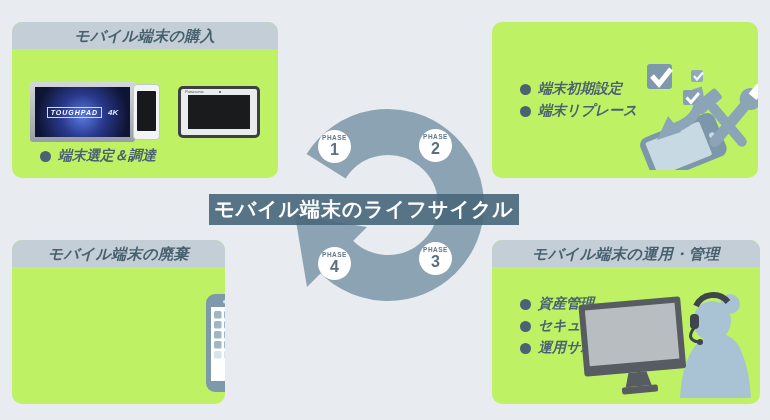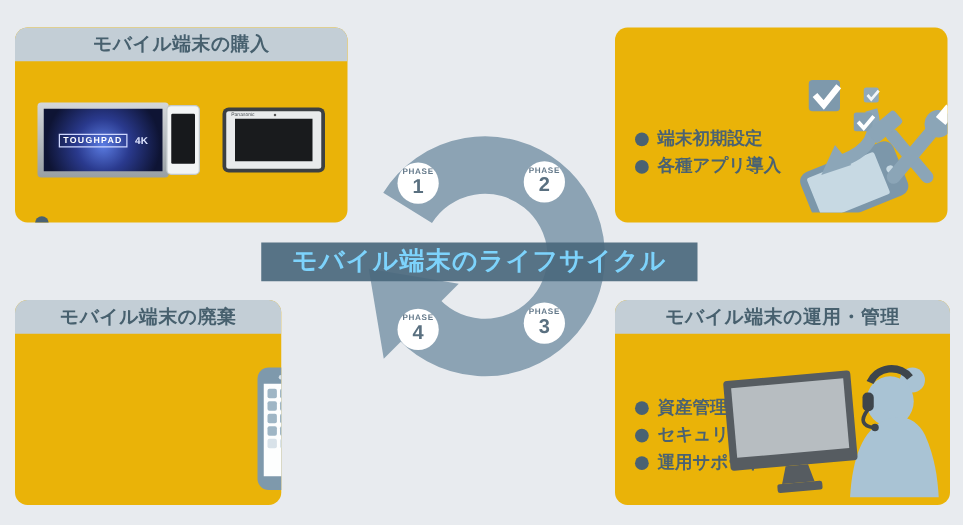--- a/index.html
+++ b/index.html
@@ -5,53 +5,53 @@
   html,body{margin:0;padding:0;}
   body{
     width:770px;height:420px;
     background:#E8EBEF;
     font-family:"Liberation Sans","DejaVu Sans",sans-serif;
     position:relative;overflow:hidden;
   }
   .stage{position:absolute;left:0;top:0;width:770px;height:420px;}
 
   
-  .panel{position:absolute;background:#eab308;border-radius:10px;overflow:hidden;}
+  .panel{position:absolute;background:#bef264;border-radius:10px;overflow:hidden;font-style:italic;}
   .panel-tl{left:12px;top:22px;width:266px;height:156px;}
   .panel-tr{left:492px;top:22px;width:266px;height:156px;}
   .panel-bl{left:12px;top:240px;width:213px;height:164px;}
   .panel-br{left:492px;top:240px;width:268px;height:164px;}
   .panel-header{
     height:27px;line-height:27px;background:#C3CED6;
     text-align:center;font-size:15px;font-weight:700;color:#47606E;
     letter-spacing:0.5px;
   }
-  .bullets{position:absolute;left:16px;margin-top:22px;}
+  .bullets{position:absolute;left:28px;}
   .bullet{display:flex;align-items:center;gap:7px;height:22px;}
   .bullet .dot{width:11px;height:11px;border-radius:50%;background:#4A6272;flex:0 0 auto;}
   .bullet .txt{font-size:14px;font-weight:600;color:#4A6272;white-space:nowrap;}
   .bullet.cont{margin-left:18px;}
 
   
   .cycle-svg{position:absolute;left:280px;top:95px;width:215px;height:225px;z-index:1;}
   .phase{
     position:absolute;width:33px;height:33px;border-radius:50%;
     background:#FFFFFF;z-index:3;display:flex;flex-direction:column;
     align-items:center;justify-content:center;
   }
   .phase .word{font-size:6.5px;letter-spacing:0.5px;color:#64798A;font-weight:600;line-height:1;}
   .phase .num{font-size:16px;font-weight:600;color:#5A7080;line-height:1;margin-top:1px;}
   .phase-1{left:318px;top:130px;}
   .phase-2{left:419px;top:129px;}
   .phase-3{left:419px;top:242px;}
   .phase-4{left:318px;top:247px;}
   .banner{
-    position:absolute;left:209px;top:194px;width:349px;height:31px;
+    position:absolute;left:209px;top:194px;width:310px;height:31px;
     line-height:31px;background:rgba(74,104,125,0.92);z-index:5;
-    color:#7dd3fc;font-size:20px;font-weight:700;text-align:center;
+    color:#ffffff;font-size:20px;font-weight:700;text-align:center;
     letter-spacing:1px;white-space:nowrap;
   }
 
   
   .toughpad{
     position:absolute;left:18px;top:60px;width:105px;height:60px;
     background:linear-gradient(180deg,#d4d7da,#989fa4);
     border-radius:3px;padding:5px;box-sizing:border-box;
   }
   .toughpad .scr{
@@ -121,33 +121,34 @@
     <div class="fz-tab">
       <div class="fz-bezel">
         <span class="fz-brand">Panasonic</span>
         <span class="fz-cam"></span>
         <div class="fz-screen"></div>
       </div>
     </div>
     <div class="bullets" style="top:123px;">
       <div class="bullet">
         <span class="dot"></span>
+        <span class="txt">端末選定＆調達</span>
       </div>
     </div>
   </div>
 
   <div class="panel panel-tr">
     <div class="bullets" style="top:56px;">
       <div class="bullet">
         <span class="dot"></span>
         <span class="txt">端末初期設定</span>
       </div>
       <div class="bullet">
         <span class="dot"></span>
-        <span class="txt">各種アプリ導入</span>
+        <span class="txt">端末リプレース</span>
       </div>
     </div>
     <svg class="illus" style="left:143px;top:40px;width:125px;height:108px;" viewBox="0 0 125 108">
       <g transform="rotate(-22 48 84)">
         <rect x="8" y="62" width="80" height="46" rx="8" fill="#7C97AA"></rect>
         <rect x="14" y="67" width="58" height="36" rx="2" fill="#C7D9E3"></rect>
         <circle cx="79" cy="85" r="3" fill="#C7D9E3"></circle>
       </g>
       <path d="M62 26 C 68 46 60 58 40 66" fill="none" stroke="#8CA6B8" stroke-width="10"></path>
       <polygon points="22,78 46,70 33,54" fill="#8CA6B8"></polygon>

